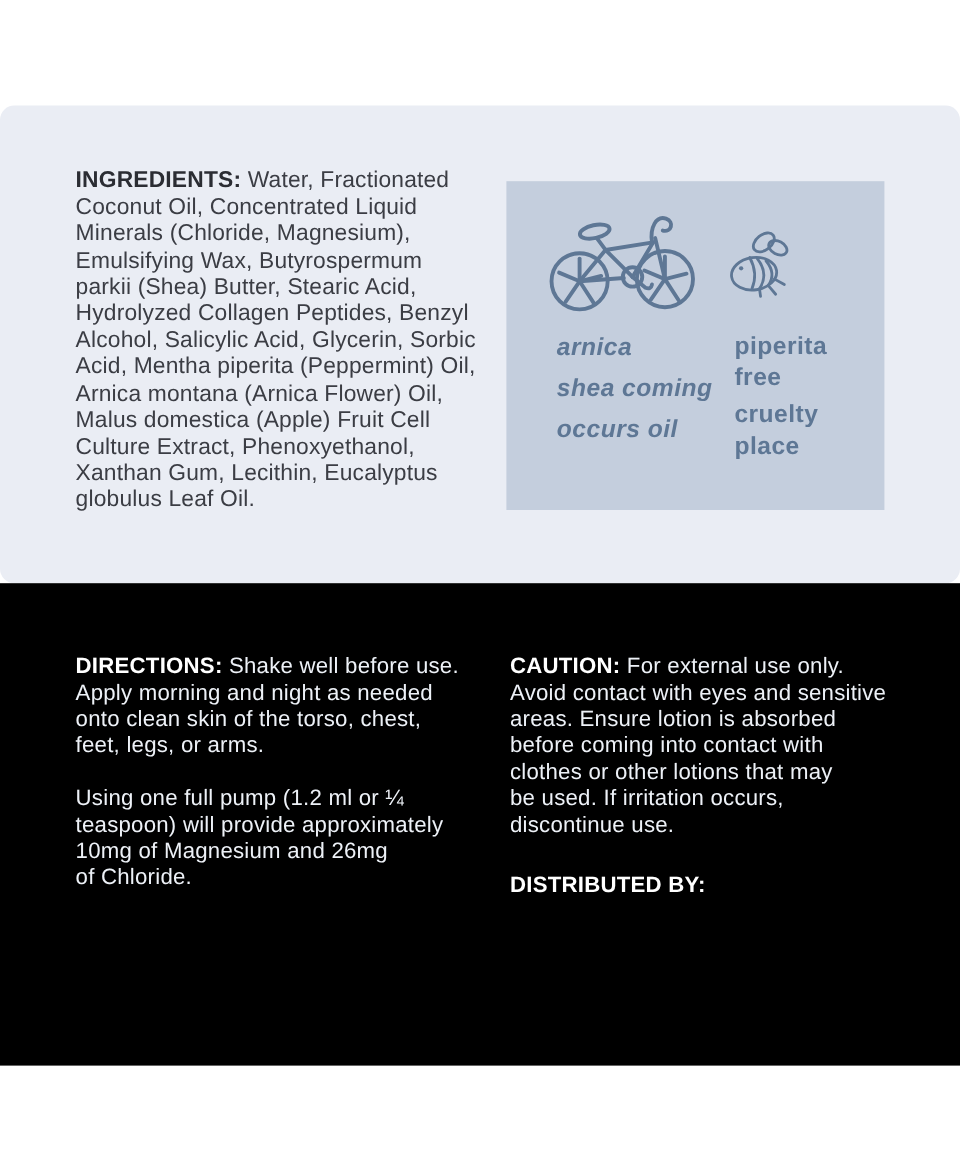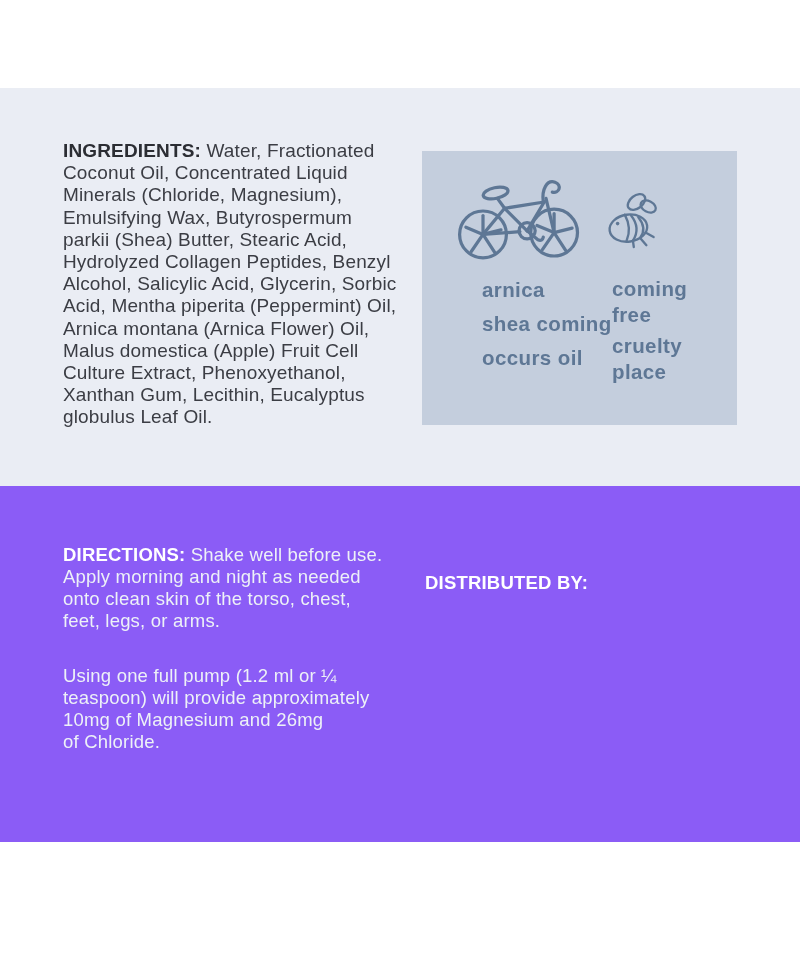--- a/index.html
+++ b/index.html
@@ -1,41 +1,41 @@
 <!DOCTYPE html>
 <html><head>
 <meta charset="utf-8">
 <style>
   html, body { margin:0; padding:0; background:#ffffff; }
   body { font-family:"Liberation Sans", "DejaVu Sans", sans-serif; }
   .canvas { position:relative; width:800px; height:977px; background:#ffffff; overflow:hidden; }
 
   
-  .light-section { position:absolute; left:0; top:88px; width:800px; height:398px; background:#eaedf4; }
+  .light-section { position:absolute; left:0; top:88px; width:800px; height:398px; background:#eaedf4;border-radius:12px; }
   .ingredients { position:absolute; left:63px; top:52px; margin:0; font-size:19px; line-height:22.2px;
                  color:#3b3d44; letter-spacing:0.15px; }
   .ingredients strong { color:#2b2d33; font-weight:700; }
 
   
   .panel { position:absolute; left:422px; top:63px; width:315px; height:274px; background:#c4cedd; }
   .icon-bike { position:absolute; left:34px; top:24px; }
   .icon-bee  { position:absolute; left:183px; top:40px; }
   .feat-col { position:absolute; display:flex; flex-direction:column; }
-  .feat-col.fc-left  { left:60px;  top:127px; gap:11px; }
+  .feat-col.fc-left  { left:42px;  top:127px; gap:11px;font-style:italic; }
   .feat-col.fc-right { left:190px; top:125px; gap:5px; }
   .feat { font-size:20.5px; font-weight:700; color:#5e7795; letter-spacing:0.4px; line-height:23px; }
   .fc-right .feat { line-height:26px; }
 
   
-  .dark-section { position:absolute; left:0; top:486px; width:800px; height:356px; background:#8b5cf6; }
+  .dark-section { position:absolute; left:0; top:486px; width:800px; height:402px; background:#000000; }
   .col { position:absolute; top:58px; font-size:18.5px; line-height:22px; color:#edf1f7; letter-spacing:0.2px; }
   .col-left  { left:63px; }
   .col-right { left:425px; }
   .col p { margin:0; }
-  .col p.gap-lg { margin-top:33px; }
+  .col p.gap-lg { margin-top:22px; }
   .col p.gap-md { margin-top:28px; }
   .col strong { color:#ffffff; font-weight:700; }
 
   .pre { white-space: pre-line; }
   .block { display:block; }
 
   svg.linework { fill:none; stroke:#5e7795; stroke-linecap:round; stroke-linejoin:round; }
 </style>
 </head>
 <body>
@@ -98,21 +98,21 @@
         <line x1="45" y1="46" x2="54" y2="51"></line>
       </svg>
 
       <div class="feat-col fc-left">
         <div class="feat">arnica</div>
         <div class="feat">shea coming</div>
         <div class="feat">occurs oil</div>
       </div>
 
       <div class="feat-col fc-right">
-        <div class="feat pre">coming
+        <div class="feat pre">piperita
 free</div>
         <div class="feat pre">cruelty
 place</div>
       </div>
 
     </div>
   </div>
 
   <div class="dark-section">
 
@@ -121,18 +121,25 @@
 Apply morning and night as needed
 onto clean skin of the torso, chest,
 feet, legs, or arms.</span></p>
       <p class="gap-lg"><span class="pre">Using one full pump (1.2 ml or ¼
 teaspoon) will provide approximately
 10mg of Magnesium and 26mg
 of Chloride.</span></p>
     </div>
 
     <div class="col col-right">
+      <p><strong>CAUTION:</strong> <span class="pre">For external use only.
+Avoid contact with eyes and sensitive
+areas. Ensure lotion is absorbed
+before coming into contact with
+clothes or other lotions that may
+be used. If irritation occurs,
+discontinue use.</span></p>
       <p class="gap-md"><strong class="block">DISTRIBUTED BY:</strong></p>
     </div>
 
   </div>
 
 </div>
 
 </body></html>

